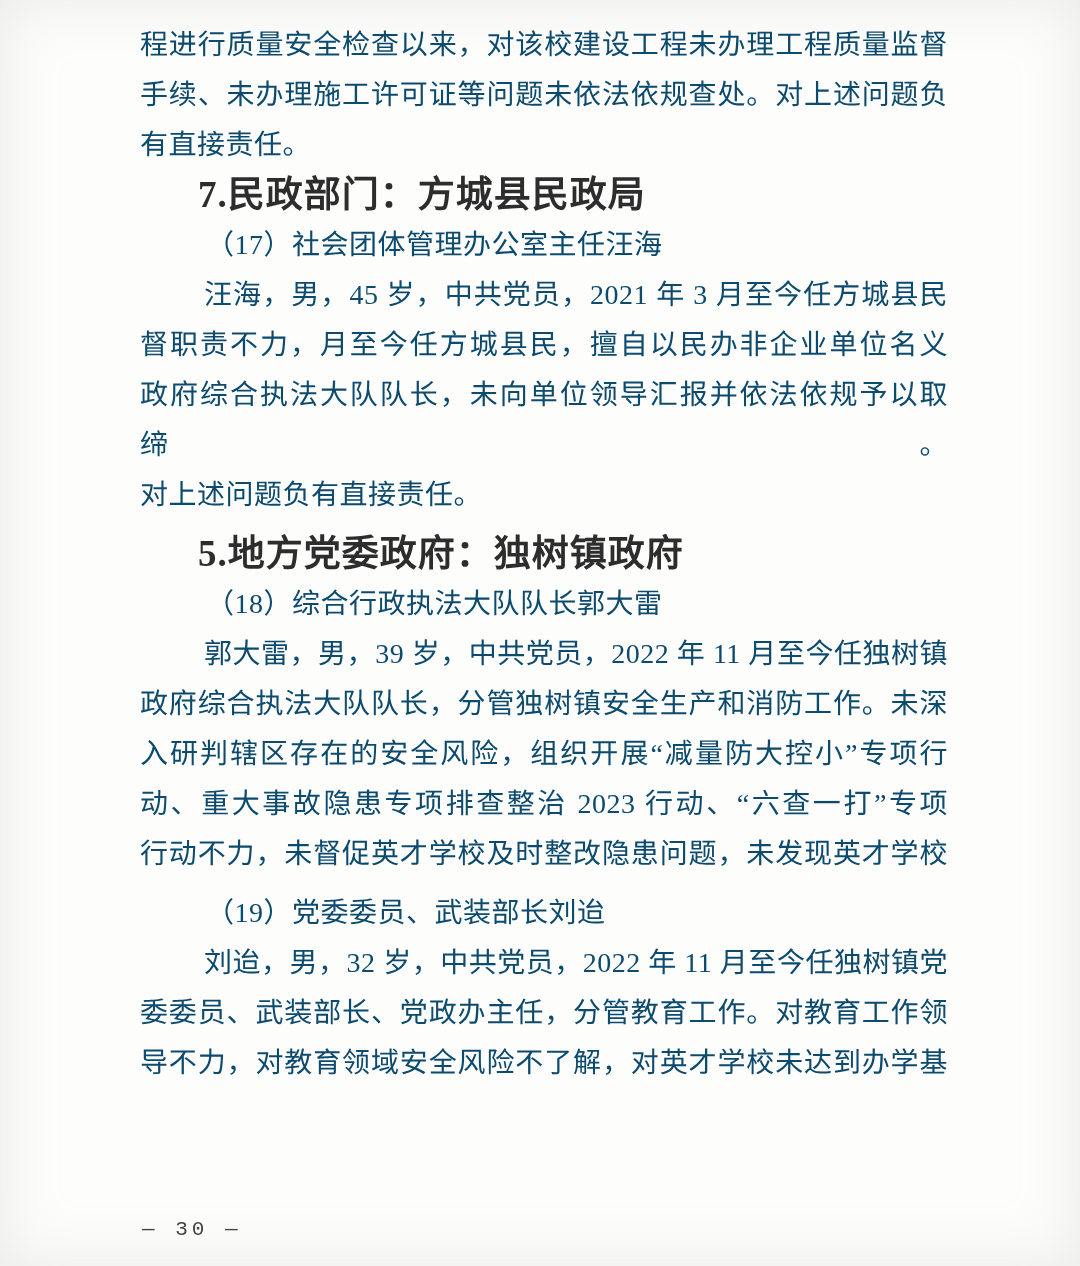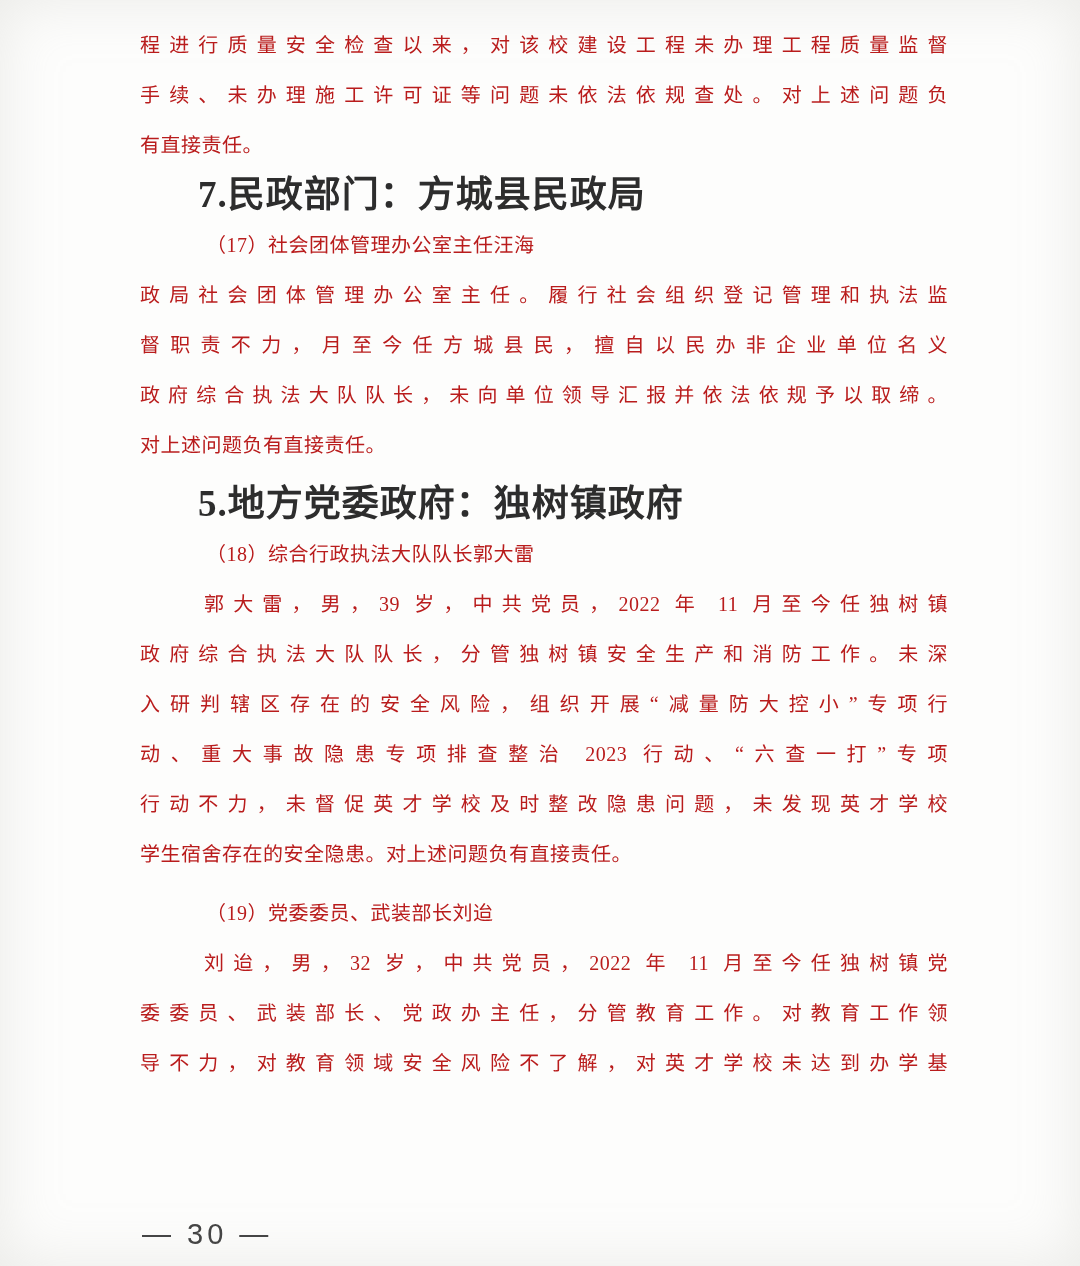--- a/index.html
+++ b/index.html
@@ -15,24 +15,24 @@
     overflow: hidden;
     font-family: "Liberation Serif", "DejaVu Serif", serif;
   }
   .page {
     position: absolute;
     inset: 0;
     padding: 20px 132px 0 140px;
     box-sizing: border-box;
   }
   .line {
-    font-size: 20px;
+    font-size: 28px;
     line-height: 50px;
     min-height: 50px;
-    color: #b91c1c;
+    color: #0c4a6e;
     letter-spacing: 0.5px;
   }
   .just {
     text-align: justify;
     text-align-last: justify;
   }
   .heading {
     font-weight: 700;
     padding-left: 58px;
     font-size: 37px;
@@ -45,48 +45,47 @@
   .para {
     text-indent: 64px;
   }
   .gap {
     margin-top: 9px;
   }
   .footer {
     position: absolute;
     left: 142px;
     top: 1218px;
-    font-size: 29px;
+    font-size: 21px;
     color: #454545;
     letter-spacing: 4px;
-    font-family: Liberation Sans, sans-serif;
+    font-family: Liberation Mono, monospace;
   }
 </style>
 </head>
 <body>
 
 <main class="page">
   <div id="doc-lines">
       <div class="line cont just">程进行质量安全检查以来，对该校建设工程未办理工程质量监督</div>
       <div class="line cont just">手续、未办理施工许可证等问题未依法依规查处。对上述问题负</div>
       <div class="line cont">有直接责任。</div>
       <div class="line heading">7.民政部门：方城县民政局</div>
       <div class="line sub">（17）社会团体管理办公室主任汪海</div>
-      <div class="line cont just">政局社会团体管理办公室主任。履行社会组织登记管理和执法监</div>
+      <div class="line para just">汪海，男，45 岁，中共党员，2021 年 3 月至今任方城县民</div>
       <div class="line cont just">督职责不力，月至今任方城县民，擅自以民办非企业单位名义</div>
       <div class="line cont just">政府综合执法大队队长，未向单位领导汇报并依法依规予以取缔。</div>
       <div class="line cont">对上述问题负有直接责任。</div>
       <div class="line heading gap">5.地方党委政府：独树镇政府</div>
       <div class="line sub">（18）综合行政执法大队队长郭大雷</div>
       <div class="line para just">郭大雷，男，39 岁，中共党员，2022 年 11 月至今任独树镇</div>
       <div class="line cont just">政府综合执法大队队长，分管独树镇安全生产和消防工作。未深</div>
       <div class="line cont just">入研判辖区存在的安全风险，组织开展“减量防大控小”专项行</div>
       <div class="line cont just">动、重大事故隐患专项排查整治 2023 行动、“六查一打”专项</div>
       <div class="line cont just">行动不力，未督促英才学校及时整改隐患问题，未发现英才学校</div>
-      <div class="line cont">学生宿舍存在的安全隐患。对上述问题负有直接责任。</div>
       <div class="line sub gap">（19）党委委员、武装部长刘迨</div>
       <div class="line para just">刘迨，男，32 岁，中共党员，2022 年 11 月至今任独树镇党</div>
       <div class="line cont just">委委员、武装部长、党政办主任，分管教育工作。对教育工作领</div>
       <div class="line cont just">导不力，对教育领域安全风险不了解，对英才学校未达到办学基</div>
     </div>
 </main>
 
 <div class="footer">— 30 —</div>
 
 </body></html>

